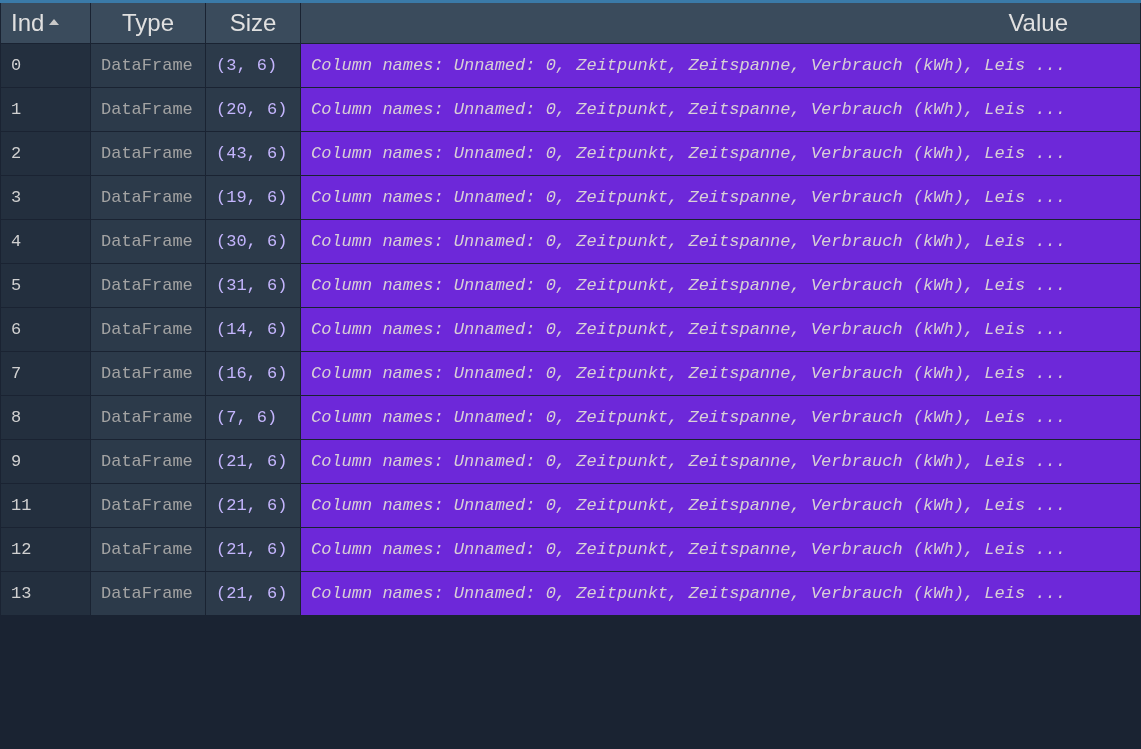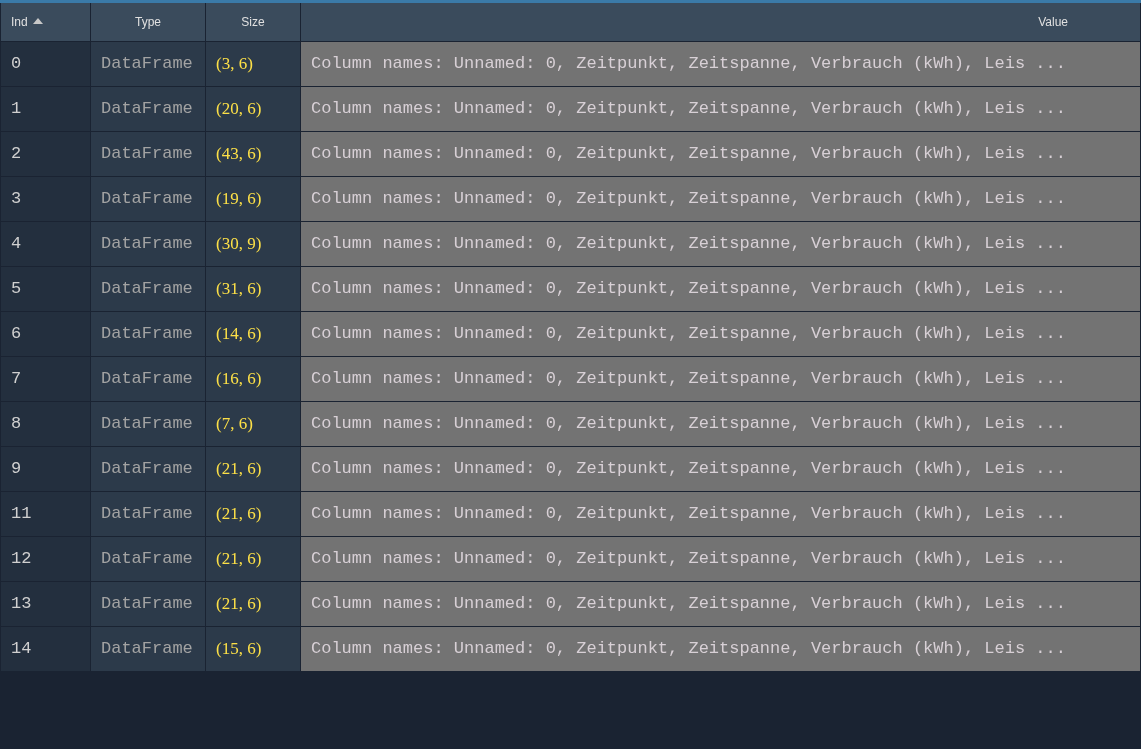--- a/index.html
+++ b/index.html
@@ -26,21 +26,21 @@
     }
     table {
       width: 100%;
       border-collapse: collapse;
       table-layout: fixed;
     }
     thead th {
       background: #3a4b5c;
       color: #e0e0e0;
       font-weight: 400;
-      font-size: 12px;
+      font-size: 24px;
       padding: 6px 10px;
       text-align: center;
       border: 1px solid #1a2332;
       border-top: none;
       position: relative;
       height: 38px;
       cursor: pointer;
       user-select: none;
     }
     thead th.col-index {
@@ -79,26 +79,26 @@
     tbody td.cell-index {
       background: #232f3e;
       color: #d0d0d0;
     }
     tbody td.cell-type {
       background: #2c3a4a;
       color: #a3a3a3;
     }
     tbody td.cell-size {
       background: #2c3a4a;
-      color: #fde047;
-      font-family: Liberation Serif, serif;
+      color: #c4b5fd;
     }
     tbody td.cell-value {
-      background: #737373;
+      background: #6d28d9;
       color: #d8d0d6;
+      font-style: italic;
     }
     tbody tr {
       cursor: pointer;
     }
     .header-flex {
       display: flex;
       align-items: center;
       justify-content: center;
     }
     thead th.col-index .header-flex {
@@ -170,21 +170,21 @@
         </tr>
         <tr>
           <td class="cell-index">3</td>
           <td class="cell-type">DataFrame</td>
           <td class="cell-size">(19, 6)</td>
           <td class="cell-value">Column names: Unnamed: 0, Zeitpunkt, Zeitspanne, Verbrauch (kWh), Leis ...</td>
         </tr>
         <tr>
           <td class="cell-index">4</td>
           <td class="cell-type">DataFrame</td>
-          <td class="cell-size">(30, 9)</td>
+          <td class="cell-size">(30, 6)</td>
           <td class="cell-value">Column names: Unnamed: 0, Zeitpunkt, Zeitspanne, Verbrauch (kWh), Leis ...</td>
         </tr>
         <tr>
           <td class="cell-index">5</td>
           <td class="cell-type">DataFrame</td>
           <td class="cell-size">(31, 6)</td>
           <td class="cell-value">Column names: Unnamed: 0, Zeitpunkt, Zeitspanne, Verbrauch (kWh), Leis ...</td>
         </tr>
         <tr>
           <td class="cell-index">6</td>
@@ -219,23 +219,17 @@
         <tr>
           <td class="cell-index">12</td>
           <td class="cell-type">DataFrame</td>
           <td class="cell-size">(21, 6)</td>
           <td class="cell-value">Column names: Unnamed: 0, Zeitpunkt, Zeitspanne, Verbrauch (kWh), Leis ...</td>
         </tr>
         <tr>
           <td class="cell-index">13</td>
           <td class="cell-type">DataFrame</td>
           <td class="cell-size">(21, 6)</td>
-          <td class="cell-value">Column names: Unnamed: 0, Zeitpunkt, Zeitspanne, Verbrauch (kWh), Leis ...</td>
-        </tr>
-        <tr>
-          <td class="cell-index">14</td>
-          <td class="cell-type">DataFrame</td>
-          <td class="cell-size">(15, 6)</td>
           <td class="cell-value">Column names: Unnamed: 0, Zeitpunkt, Zeitspanne, Verbrauch (kWh), Leis ...</td>
         </tr>
       </tbody>
   </table>
 </div>
 
 </body></html>

